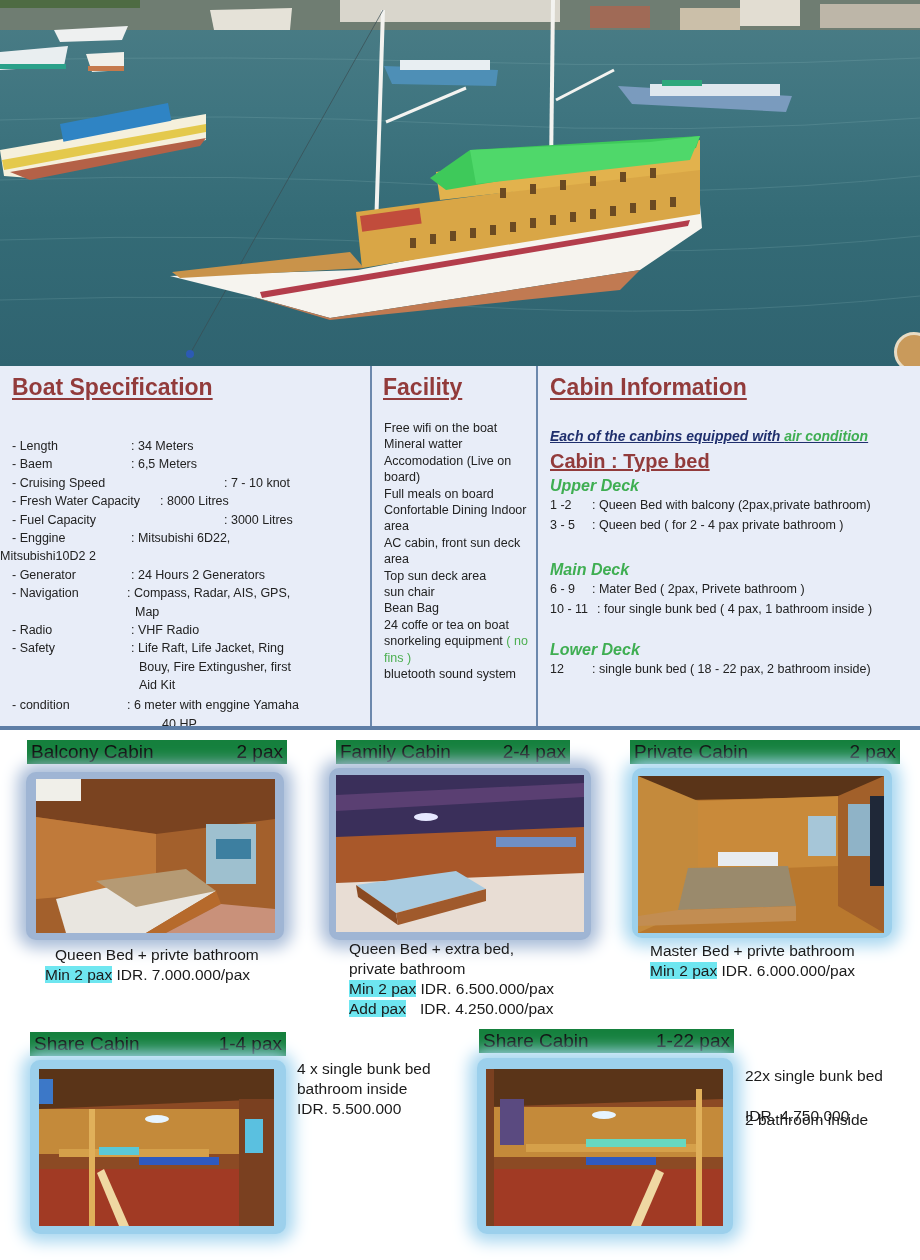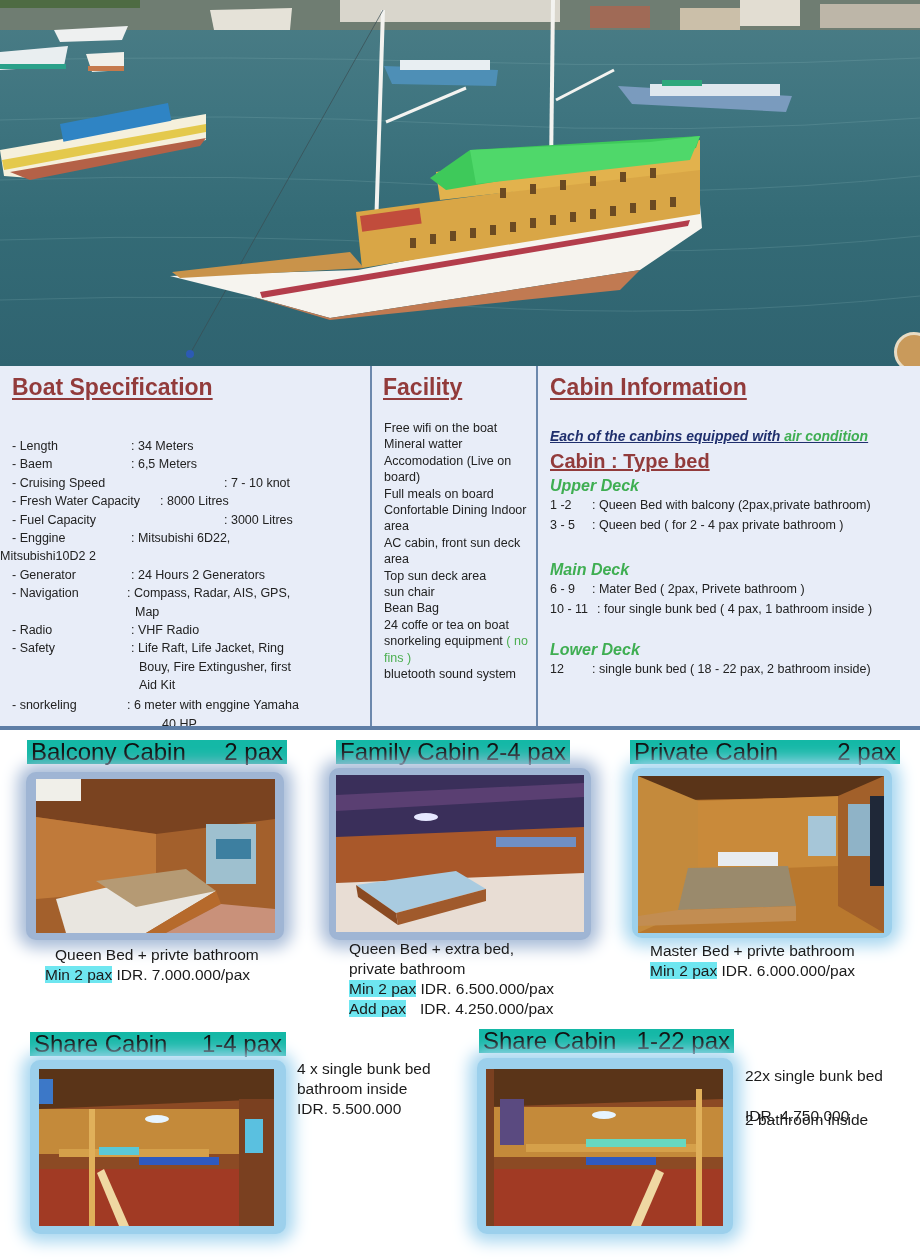--- a/index.html
+++ b/index.html
@@ -36,21 +36,21 @@
     .cabin-info { position: absolute; left: 12px; top: 62px; width: 368px; color: #222; }
     .ci-equip { font-size: 14px; font-weight: bold; font-style: italic; color: #1f2f6d; text-decoration: underline; white-space: nowrap; }
     .ci-equip .ac { color: #3fae52; text-decoration: none; }
     .ci-type { margin-top: 6px; font-size: 20px; font-weight: bold; color: #923b3b; text-decoration: underline; }
     .ci-deck { font-size: 16px; font-weight: bold; font-style: italic; color: #3fae52; }
     .ci-row { font-size: 12.5px; line-height: 20px; white-space: nowrap; position: relative; height: 20px; }
     .ci-row .num { position: absolute; left: 0; }
     .ci-row .desc { position: absolute; }
 
     
-    .card-head { position: absolute; height: 24px; background: #14b8a6; color: #101010; font-size: 24px; line-height: 24px; padding: 0 4px; }
+    .card-head { position: absolute; height: 24px; background: #15803d; color: #101010; font-size: 19px; line-height: 24px; padding: 0 4px; }
     .card-head .name { position: absolute; left: 4px; }
     .card-head .pax { position: absolute; right: 4px; }
 
     .photo-frame { position: absolute; border-radius: 10px; }
     .photo-frame.blue { background: #9fb5d4; box-shadow: 0 0 16px 8px #a8bcd8; }
     .photo-frame.sky { background: #9cd0ec; box-shadow: 0 0 16px 8px #a8d7f0; }
     .photo { position: absolute; overflow: hidden; }
 
     .cap { position: absolute; font-size: 15.5px; line-height: 20px; color: #1a1a1a; white-space: nowrap; }
     .hl { background: #6ee6f0; }
@@ -197,21 +197,21 @@
         <span class="lbl">- Safety</span>
         <span class="val" style="left:119px">: Life Raft, Life Jacket, Ring</span>
       </div>
       <div class="spec-row">
         <span class="cont" style="left:127px">Bouy, Fire Extingusher, first</span>
       </div>
       <div class="spec-row">
         <span class="cont" style="left:127px">Aid Kit</span>
       </div>
       <div class="spec-row" style="margin-top:2px">
-        <span class="lbl">- snorkeling</span>
+        <span class="lbl">- condition</span>
         <span class="val" style="left:115px">: 6 meter with enggine Yamaha</span>
       </div>
       <div class="spec-row">
         <span class="cont" style="left:150px">40 HP</span>
       </div>
     </div>
   </div>
 
   <div class="panel panel-facility">
     <div class="panel-title" style="left:11px; top:8px;">Facility</div>

